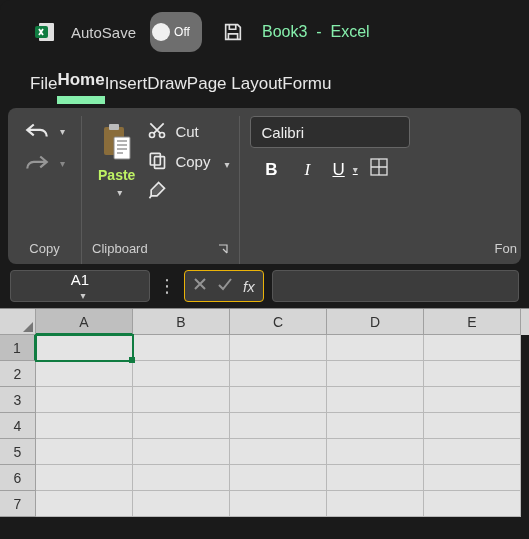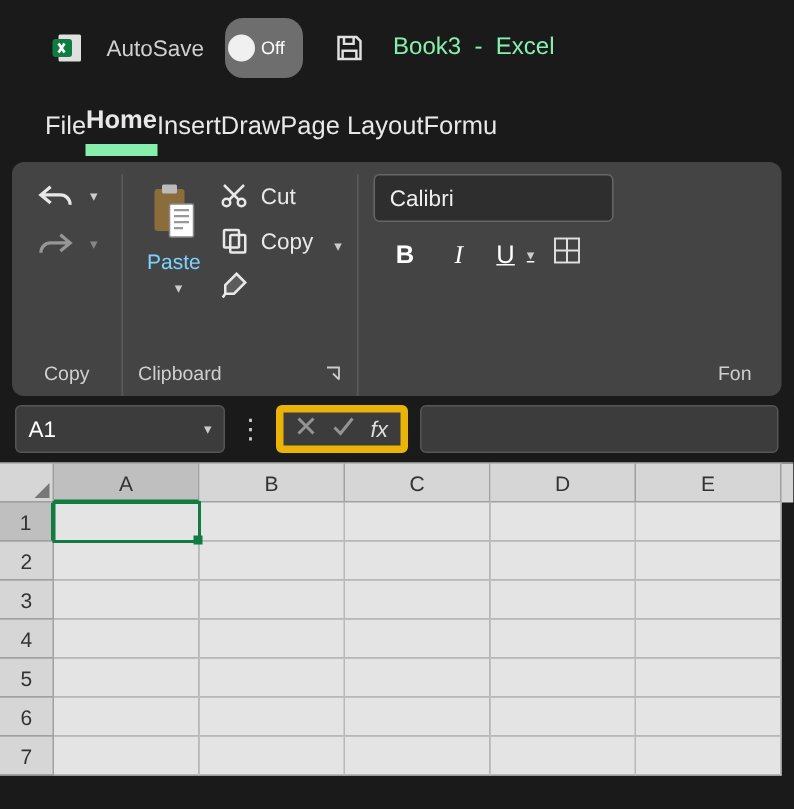--- a/index.html
+++ b/index.html
@@ -26,39 +26,39 @@
   .group:last-child { border-right: none; }
   .group-body { display: flex; gap: 6px; }
   .group-label { color: #cfcfcf; font-size: 13px; text-align: center; padding: 4px 0; display: flex; justify-content: space-between; align-items: center; }
   .launcher { width: 12px; height: 12px; }
 
   .undo-col { display: flex; flex-direction: column; gap: 10px; padding: 4px 6px; }
   .undo-btn { display: flex; align-items: center; gap: 4px; cursor: pointer; }
   .redo-btn { display: flex; align-items: center; gap: 4px; cursor: pointer; opacity: 0.5; }
 
   .paste-col { display: flex; flex-direction: column; align-items: center; justify-content: center; gap: 4px; padding: 0 6px; cursor: pointer; }
-  .paste-label { color: #7dd3fc; font-size: 14px; }
+  .paste-label { color: #bef264; font-size: 14px; font-weight: bold; }
 
   .clip-btns { display: flex; flex-direction: column; gap: 10px; padding: 4px 0; }
   .clip-btn { display: flex; align-items: flex-end; gap: 8px; color: #e8e8e8; font-size: 15px; cursor: pointer; }
   .drop-arrow { font-size: 10px; color: #ccc; margin-left: 6px; }
 
-  .font-group { flex: 1; padding-right: 20px; }
+  .font-group { flex: 1; padding-right: 4px; }
   .font-body { flex-direction: column; gap: 10px; }
   .font-select { background: #2e2e2e; border: 1px solid #666; border-radius: 4px; height: 32px; display: flex; align-items: center; padding: 0 10px; color: #eee; font-size: 15px; width: 160px; }
   .font-btns { display: flex; gap: 14px; align-items: center; padding-left: 10px; }
   .font-btn { width: 22px; text-align: center; cursor: pointer; font-size: 17px; }
   .bold { font-weight: 700; }
   .italic { font-style: italic; font-family: serif; }
   .underline { text-decoration: underline; font-family: serif; display:flex; align-items:center; gap:2px;}
 
   
   .formula-row { display: flex; align-items: center; gap: 8px; padding: 6px 10px; background: #1a1a1a; }
-  .namebox { background: #3c3c3c; border: 1px solid #555; border-radius: 4px; width: 140px; height: 32px; display: flex; align-items: center; justify-content: space-between; padding: 0 8px; color: #fff; font-size: 15px; }
-  .fx-btns { background: #3c3c3c; border: 5px solid #eab308; border-radius: 4px; height: 32px; display: flex; align-items: center; padding: 0 8px; gap: 10px; }
+  .namebox { background: #3c3c3c; border: 1px solid #555; border-radius: 4px; width: 140px; height: 32px; display: flex; align-items: center; justify-content: space-between; padding: 0 8px; color: #fff; font-size: 15px; flex-direction: column; }
+  .fx-btns { background: #3c3c3c; border: 1px solid #eab308; border-radius: 4px; height: 32px; display: flex; align-items: center; padding: 0 8px; gap: 10px; }
   .fx-btn { opacity: 0.55; cursor: pointer; }
   .fx-label { font-style: italic; color: #ddd; font-size: 15px; }
   .formula-input { flex: 1; background: #3c3c3c; border: 1px solid #555; border-radius: 4px; height: 32px; }
   .vdots { color:#ccc; font-size:18px; cursor:pointer; }
 
   
   .grid { border-top: 1px solid #888; }
   .col-headers { display: flex; background: #d6d6d6; height: 26px; }
   .corner { width: 36px; background: #d6d6d6; border-right: 1px solid #a0a0a0; border-bottom: 1px solid #a0a0a0; position:relative; }
   .corner::after{content:"";position:absolute;right:2px;bottom:2px;width:0;height:0;border-left:10px solid transparent;border-bottom:10px solid #777;}

